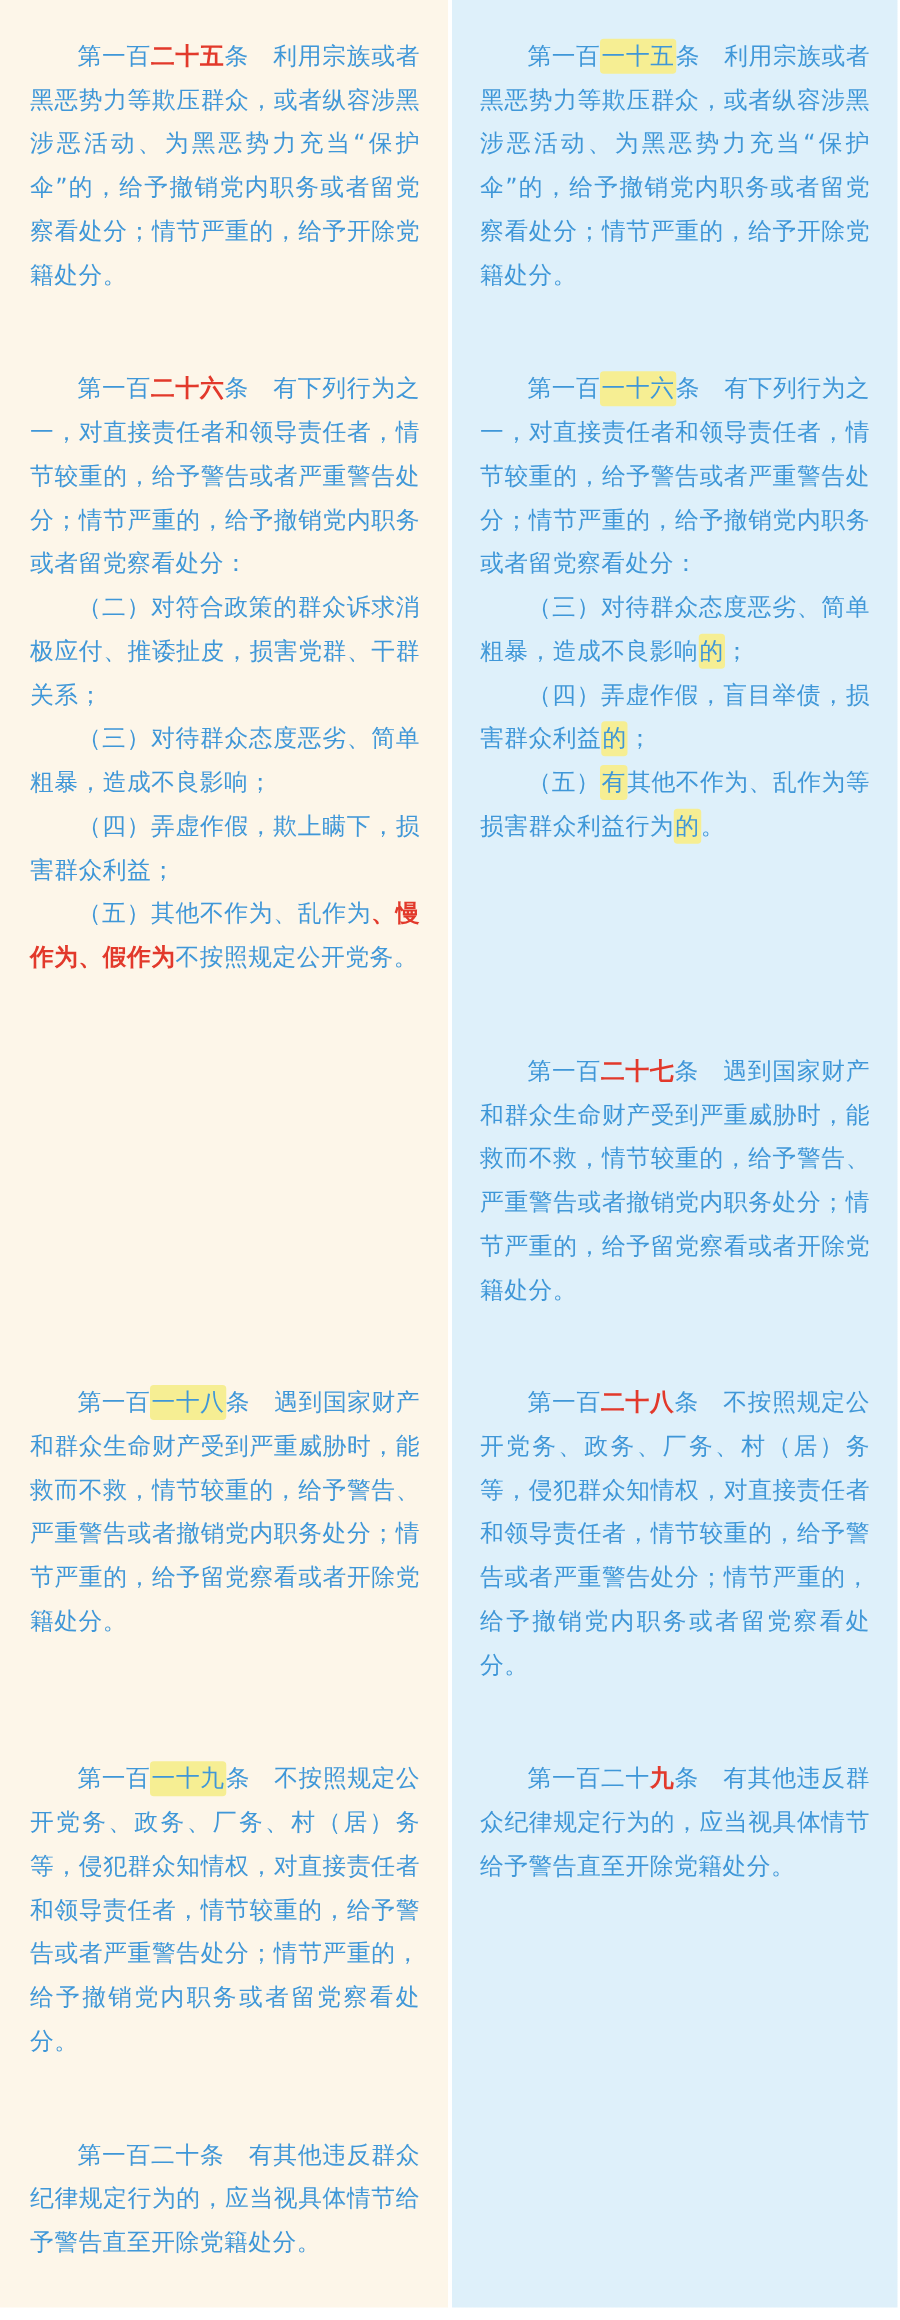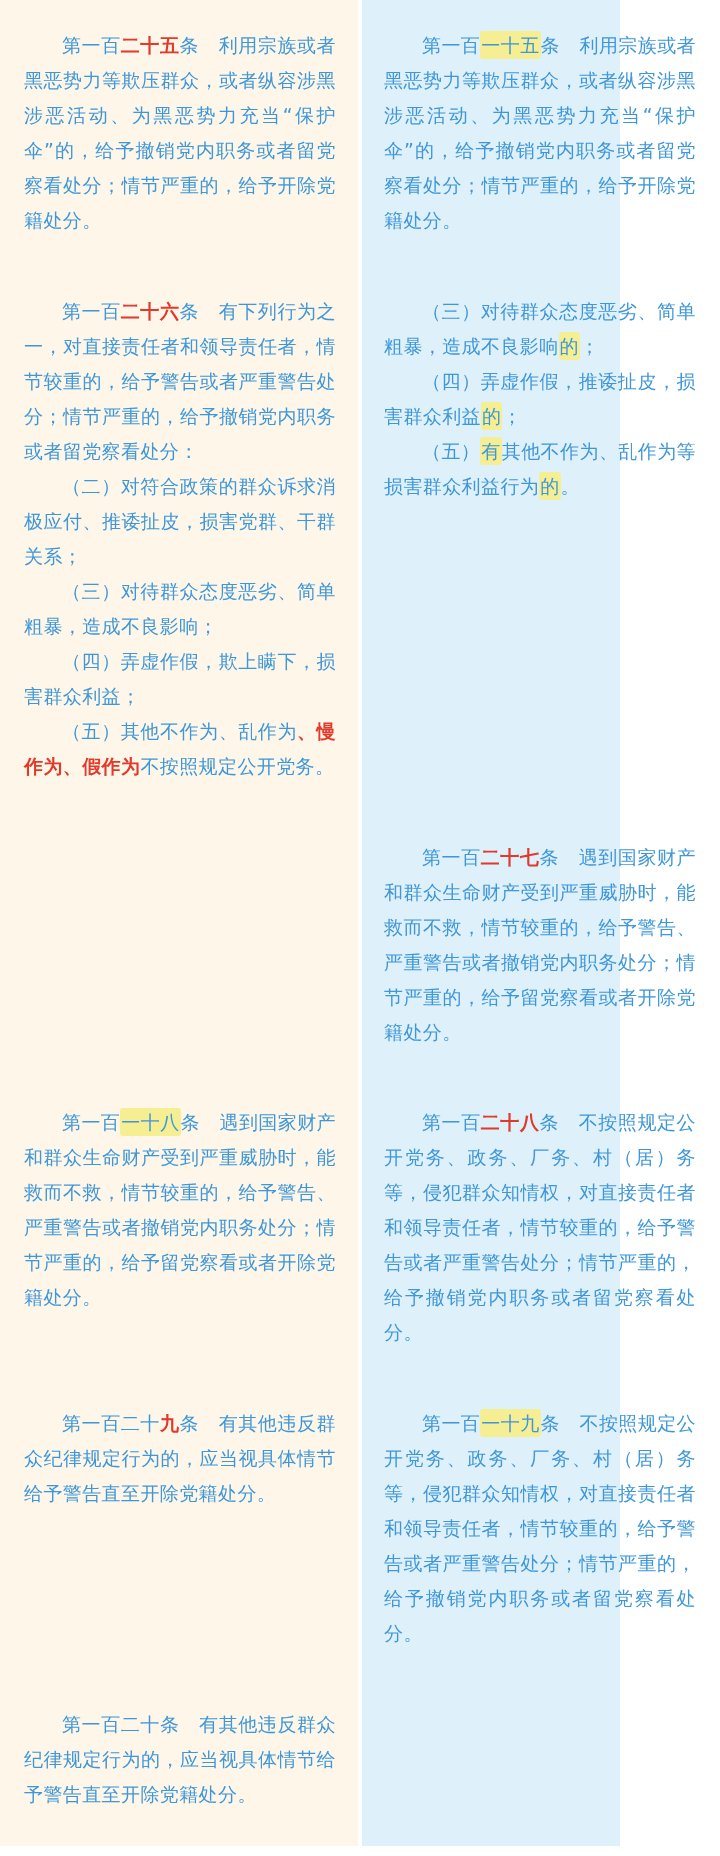--- a/index.html
+++ b/index.html
@@ -6,21 +6,21 @@
     margin: 0;
     padding: 0;
     width: 720px;
     height: 1856px;
     overflow: hidden;
     background: #ffffff;
     font-family: "DejaVu Sans", sans-serif;
   }
   .compare {
     box-sizing: border-box;
-    width: 620px;
+    width: 718px;
     min-height: 1846px;
     padding-top: 28px;
     display: grid;
     grid-template-columns: 360px 360px;
     row-gap: 22px;
     align-items: start;
     background: linear-gradient(
       to right,
       var(--left-bg, #FDF6E9) 0px,
       var(--left-bg, #FDF6E9) 358px,
@@ -63,36 +63,37 @@
       <p class="para"><span class="run">第一百</span><span class="hl">一十五</span><span class="run">条</span><span class="run">　利用宗族或者黑恶势力等欺压群众，或者纵容涉黑涉恶活动、为黑恶势力充当“保护伞”的，给予撤销党内职务或者留党察看处分；情节严重的，给予开除党籍处分。</span></p>
     </div>
     <div class="cell">
       <p class="para"><span class="run">第一百</span><span class="em-red">二十六</span><span class="run">条</span><span class="run">　有下列行为之一，对直接责任者和领导责任者，情节较重的，给予警告或者严重警告处分；情节严重的，给予撤销党内职务或者留党察看处分：</span></p>
       <p class="para"><span class="run">（二）对符合政策的群众诉求消极应付、推诿扯皮，损害党群、干群关系；</span></p>
       <p class="para"><span class="run">（三）对待群众态度恶劣、简单粗暴，造成不良影响；</span></p>
       <p class="para"><span class="run">（四）弄虚作假，欺上瞒下，损害群众利益；</span></p>
       <p class="para"><span class="run">（五）其他不作为、乱作为</span><span class="em-red">、慢作为、假作为</span><span class="run">不按照规定公开党务。</span></p>
     </div>
     <div class="cell">
+      <p class="para"><span class="run">第一百</span><span class="hl">一十六</span><span class="run">条</span><span class="run">　有下列行为之一，对直接责任者和领导责任者，情节较重的，给予警告或者严重警告处分；情节严重的，给予撤销党内职务或者留党察看处分：</span></p>
       <p class="para"><span class="run">（三）对待群众态度恶劣、简单粗暴，造成不良影响</span><span class="hl">的</span><span class="run">；</span></p>
-      <p class="para"><span class="run">（四）弄虚作假，推诿扯皮，损害群众利益</span><span class="hl">的</span><span class="run">；</span></p>
+      <p class="para"><span class="run">（四）弄虚作假，盲目举债，损害群众利益</span><span class="hl">的</span><span class="run">；</span></p>
       <p class="para"><span class="run">（五）</span><span class="hl">有</span><span class="run">其他不作为、乱作为等损害群众利益行为</span><span class="hl">的</span><span class="run">。</span></p>
     </div>
     <div class="cell"></div>
     <div class="cell">
       <p class="para"><span class="run">第一百</span><span class="em-red">二十七</span><span class="run">条</span><span class="run">　遇到国家财产和群众生命财产受到严重威胁时，能救而不救，情节较重的，给予警告、严重警告或者撤销党内职务处分；情节严重的，给予留党察看或者开除党籍处分。</span></p>
     </div>
     <div class="cell">
       <p class="para"><span class="run">第一百</span><span class="hl">一十八</span><span class="run">条</span><span class="run">　遇到国家财产和群众生命财产受到严重威胁时，能救而不救，情节较重的，给予警告、严重警告或者撤销党内职务处分；情节严重的，给予留党察看或者开除党籍处分。</span></p>
     </div>
     <div class="cell">
       <p class="para"><span class="run">第一百</span><span class="em-red">二十八</span><span class="run">条</span><span class="run">　不按照规定公开党务、政务、厂务、村（居）务等，侵犯群众知情权，对直接责任者和领导责任者，情节较重的，给予警告或者严重警告处分；情节严重的，给予撤销党内职务或者留党察看处分。</span></p>
     </div>
     <div class="cell">
-      <p class="para"><span class="run">第一百二十</span><span class="em-red">九</span><span class="run">条</span><span class="run">　有其他违反群众纪律规定行为的，应当视具体情节给予警告直至开除党籍处分。</span></p>
+      <p class="para"><span class="run">第一百</span><span class="hl">一十九</span><span class="run">条</span><span class="run">　不按照规定公开党务、政务、厂务、村（居）务等，侵犯群众知情权，对直接责任者和领导责任者，情节较重的，给予警告或者严重警告处分；情节严重的，给予撤销党内职务或者留党察看处分。</span></p>
     </div>
     <div class="cell">
-      <p class="para"><span class="run">第一百</span><span class="hl">一十九</span><span class="run">条</span><span class="run">　不按照规定公开党务、政务、厂务、村（居）务等，侵犯群众知情权，对直接责任者和领导责任者，情节较重的，给予警告或者严重警告处分；情节严重的，给予撤销党内职务或者留党察看处分。</span></p>
+      <p class="para"><span class="run">第一百二十</span><span class="em-red">九</span><span class="run">条</span><span class="run">　有其他违反群众纪律规定行为的，应当视具体情节给予警告直至开除党籍处分。</span></p>
     </div>
     <div class="cell">
       <p class="para"><span class="run">第一百二十条</span><span class="run">　有其他违反群众纪律规定行为的，应当视具体情节给予警告直至开除党籍处分。</span></p>
     </div>
   </div>
 
 </body></html>

